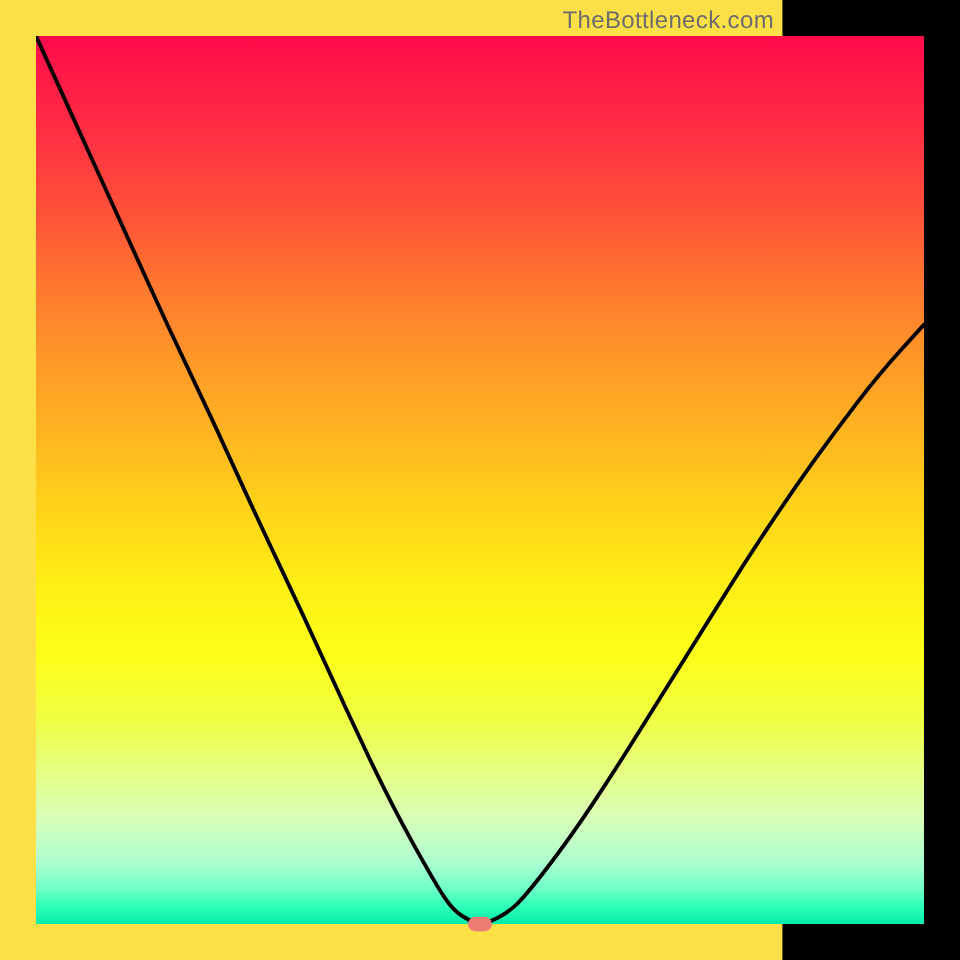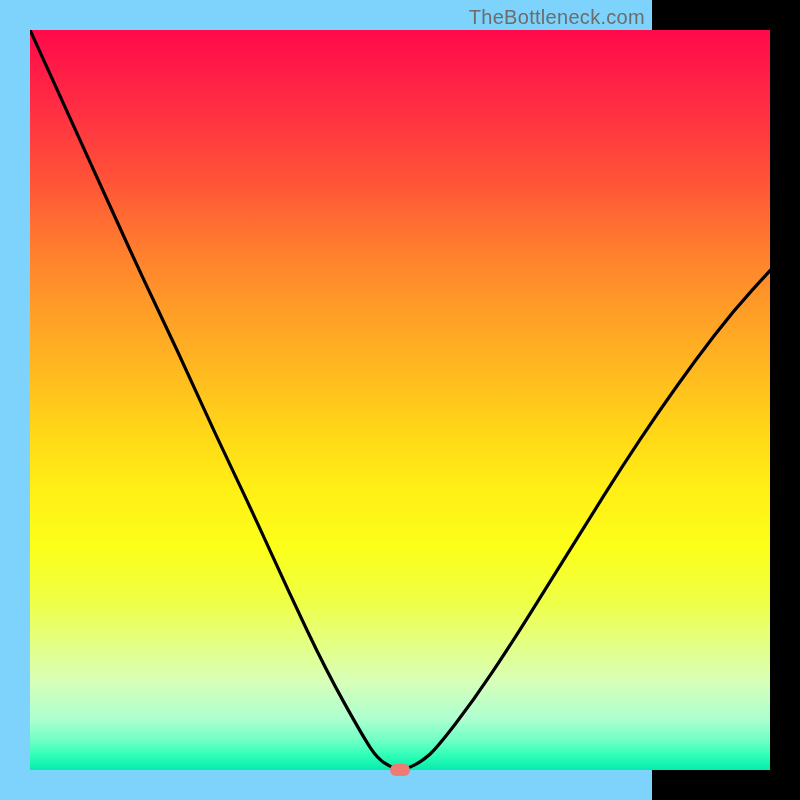--- a/index.html
+++ b/index.html
@@ -1,16 +1,16 @@
 <!DOCTYPE html>
 <html><head>
 <meta charset="utf-8">
 <style>
 body{margin:0;padding:0;background:#000;width:800px;height:800px;position:relative;font-family:Arial,sans-serif}
-#container{width:652px;height:800px;position:relative;background:#7dd3fc}
+#container{width:652px;height:800px;position:relative;background:#fde047}
 #plotarea{position:absolute;left:30px;top:30px;width:740px;height:740px;background:linear-gradient(to bottom,#ff0a4a 0%,#ff2c44 10%,#ff5238 20%,#ff7730 28%,#ff9a28 37%,#ffb920 46%,#ffd618 54%,#ffef15 62%,#fcff1a 70%,#efff44 77%,#e6ff7a 82%,#d8ffb8 88%,#aeffd0 93%,#70ffc5 96%,#30ffb8 98%,#05ebab 100%)}
 svg#curve{position:absolute;left:30px;top:30px;width:740px;height:740px}
 #marker{position:absolute;width:20px;height:12px;background:#ee7b74;border-radius:6px;left:390px;top:760px}
 #attrib{position:absolute;right:7px;top:6px;color:#6c6c6c;font-size:20px;letter-spacing:0.3px}
 </style>
 </head>
 <body>
 
 <div id="container">
   <div id="plotarea"></div>

